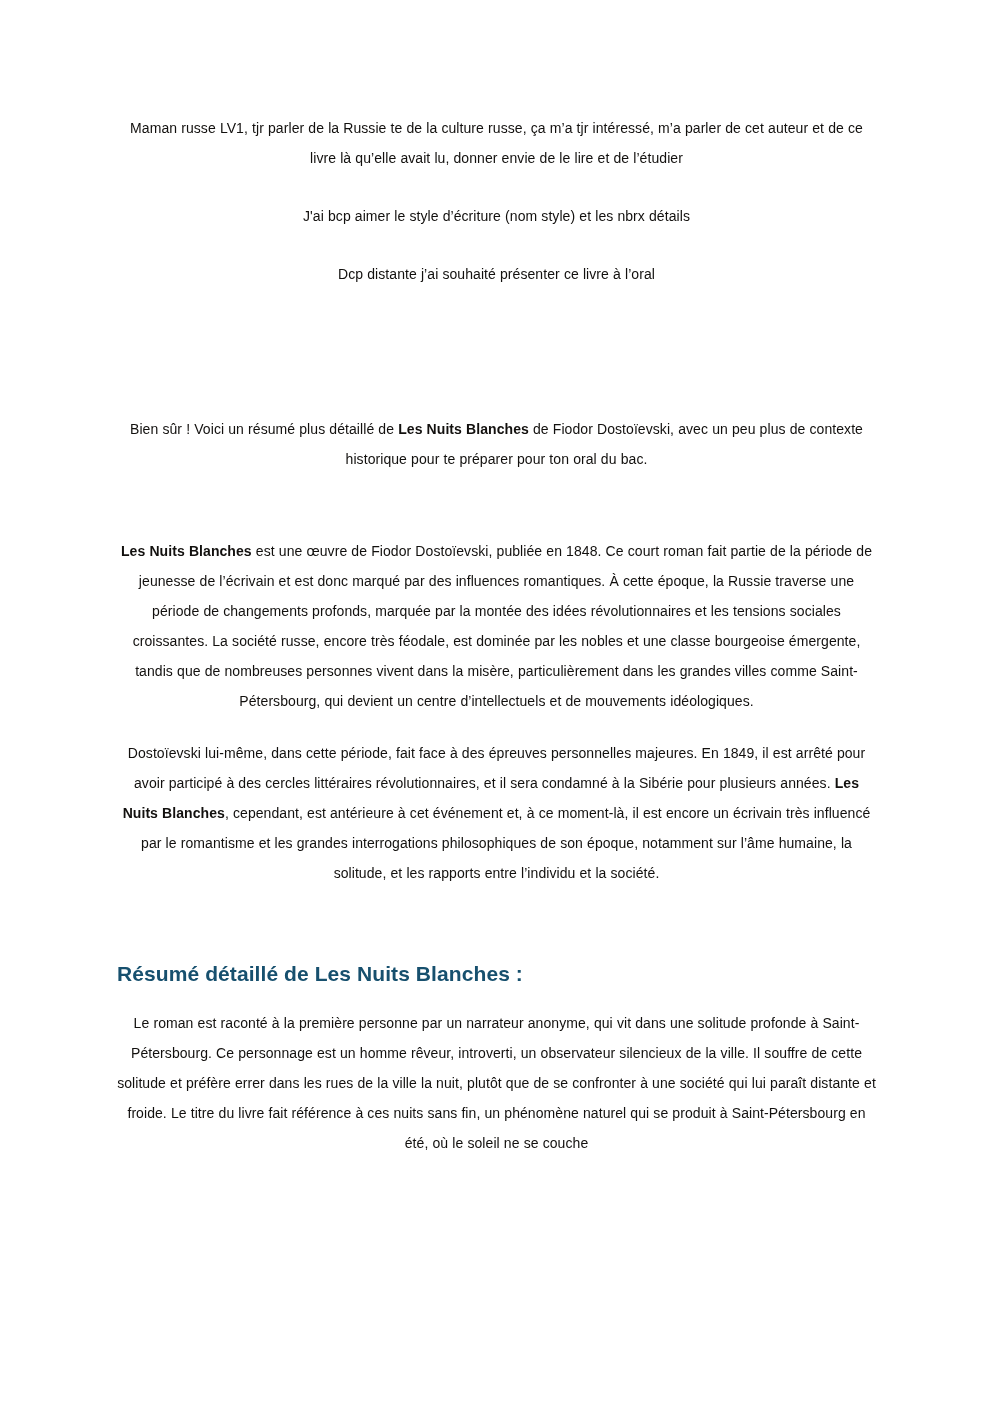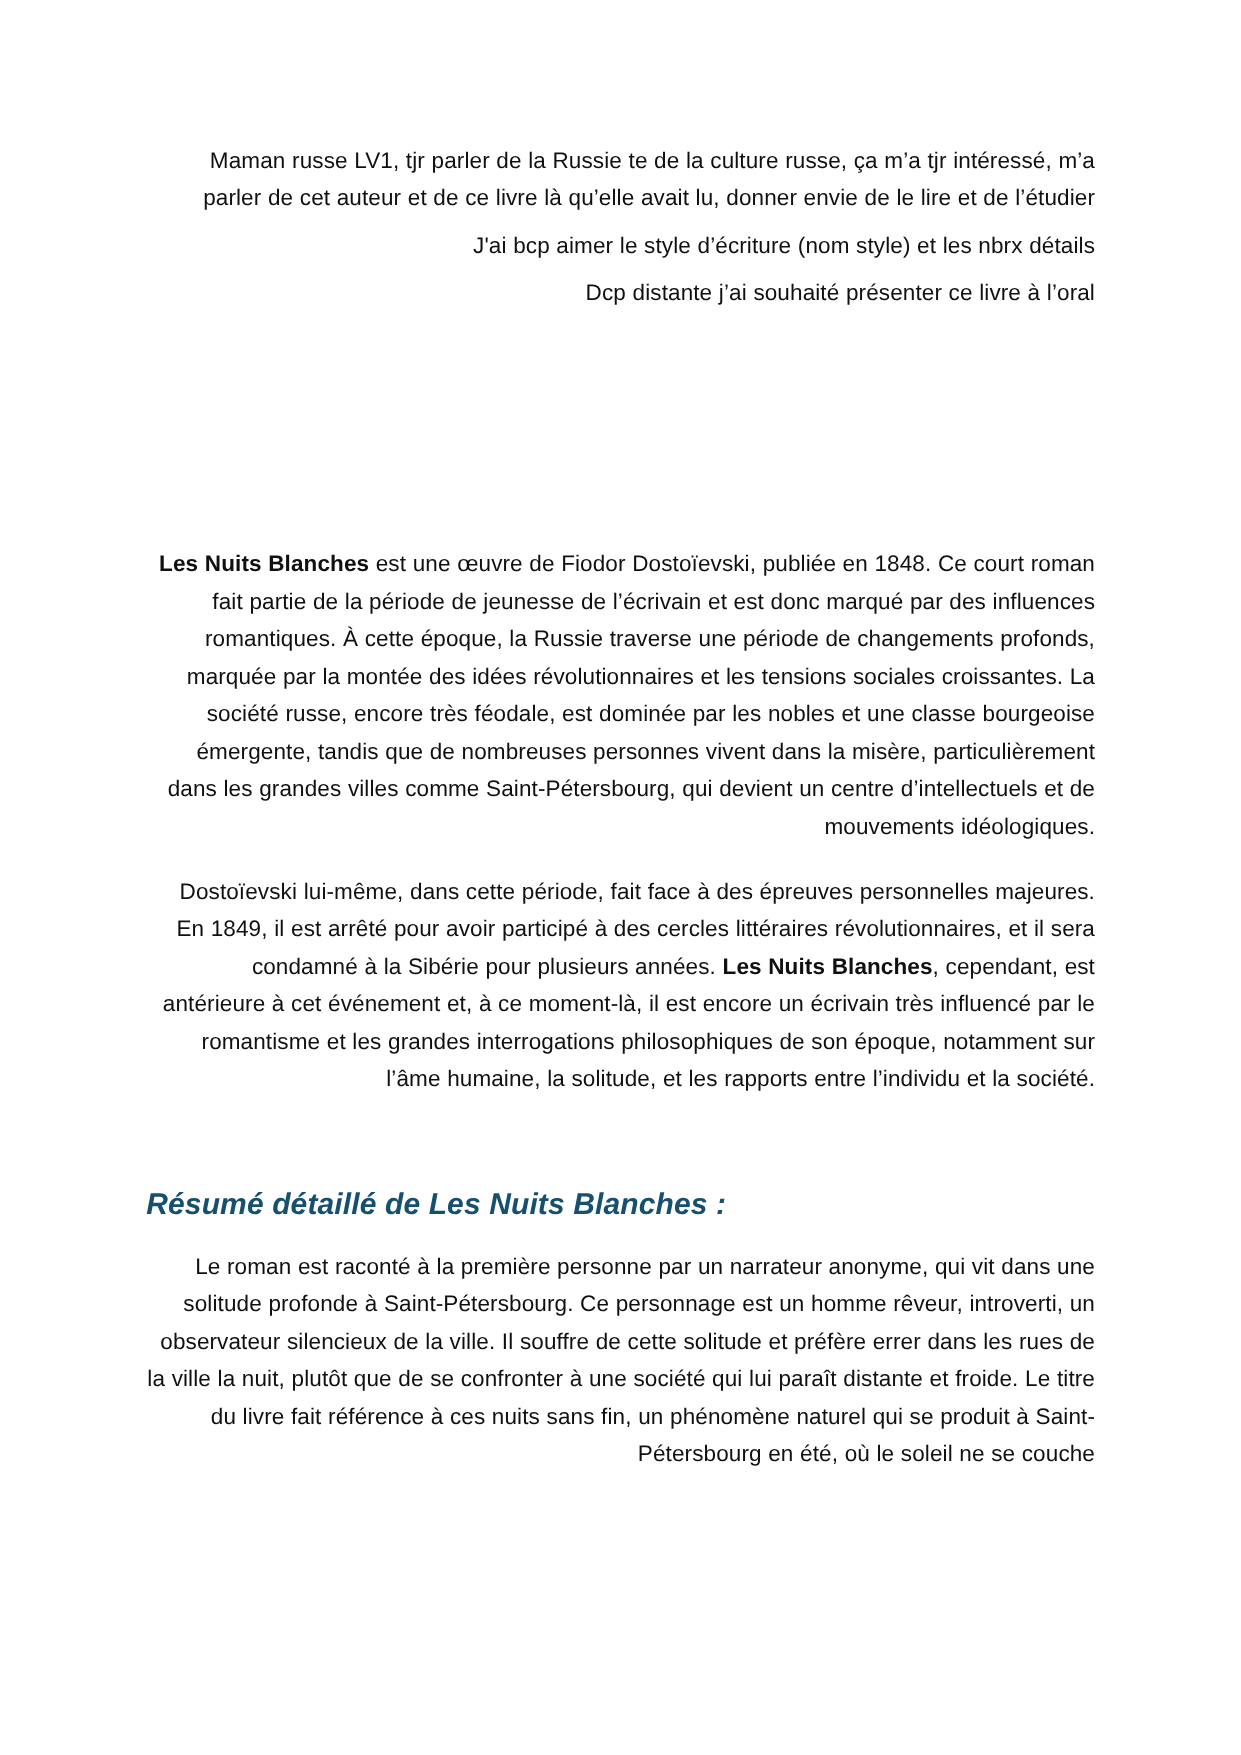--- a/index.html
+++ b/index.html
@@ -22,30 +22,30 @@
     height: 1404px;
     background: #ffffff;
     box-sizing: border-box;
     padding: 0 117px;
   }
   .doc-body {
     padding-top: 113px;
   }
   p.para {
     margin: 0;
-    font-size: 18px;
+    font-size: 14px;
     line-height: 30px;
     color: #12100e;
     letter-spacing: 0.005em;
     word-spacing: 0.01em;
-    text-align: right;
+    text-align: center;
   }
   
   .notes p.para + p.para {
-    margin-top: 8px;
+    margin-top: 28px;
   }
   .notes {
     margin-bottom: 0;
   }
   
   .gap-large {
     height: 125px;
   }
   .gap-medium {
     height: 62px;
@@ -54,26 +54,25 @@
     height: 72px;
   }
   .gap-after-heading {
     height: 20px;
   }
   .answer p.para + p.para {
     margin-top: 22px;
   }
   h2.section-heading {
     margin: 0;
-    font-size: 24px;
+    font-size: 21px;
     line-height: 28px;
     font-weight: bold;
     color: #17506e;
     letter-spacing: 0.004em;
-    font-style: italic;
   }
   b, strong {
     font-weight: bold;
     color: #12100e;
   }
   .clipped {
     overflow: hidden;
   }
 </style>
 </head>
@@ -85,20 +84,23 @@
     <section class="notes">
       <p class="para">Maman russe LV1, tjr parler de la Russie te de la culture russe, ça m’a tjr intéressé, m’a parler de cet auteur et de ce livre là qu’elle avait lu, donner envie de le lire et de l’étudier</p>
       <p class="para">J'ai bcp aimer le style d’écriture (nom style) et les nbrx détails</p>
       <p class="para">Dcp distante j’ai souhaité présenter ce livre à l’oral</p>
     </section>
 
     <div class="gap-large"></div>
 
     <section class="answer">
 
+      <p class="para">
+        <span>Bien sûr ! Voici un résumé plus détaillé de </span><b>Les Nuits Blanches</b><span> de Fiodor Dostoïevski, avec un peu plus de contexte historique pour te préparer pour ton oral du bac.</span>
+      </p>
 
       <div class="gap-medium"></div>
 
       <p class="para">
         <b>Les Nuits Blanches</b><span> est une œuvre de Fiodor Dostoïevski, publiée en 1848. Ce court roman fait partie de la période de jeunesse de l’écrivain et est donc marqué par des influences romantiques. À cette époque, la Russie traverse une période de changements profonds, marquée par la montée des idées révolutionnaires et les tensions sociales croissantes. La société russe, encore très féodale, est dominée par les nobles et une classe bourgeoise émergente, tandis que de nombreuses personnes vivent dans la misère, particulièrement dans les grandes villes comme Saint-Pétersbourg, qui devient un centre d’intellectuels et de mouvements idéologiques.</span>
       </p>
 
       <p class="para">
         <span>Dostoïevski lui-même, dans cette période, fait face à des épreuves personnelles majeures. En 1849, il est arrêté pour avoir participé à des cercles littéraires révolutionnaires, et il sera condamné à la Sibérie pour plusieurs années. </span><b>Les Nuits Blanches</b><span>, cependant, est antérieure à cet événement et, à ce moment-là, il est encore un écrivain très influencé par le romantisme et les grandes interrogations philosophiques de son époque, notamment sur l’âme humaine, la solitude, et les rapports entre l’individu et la société.</span>
       </p>

